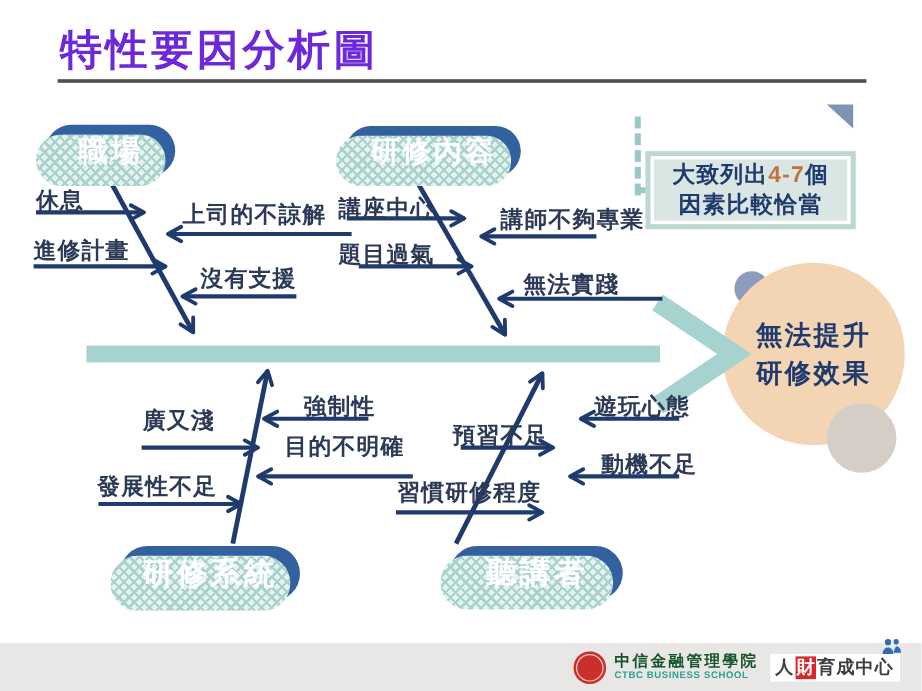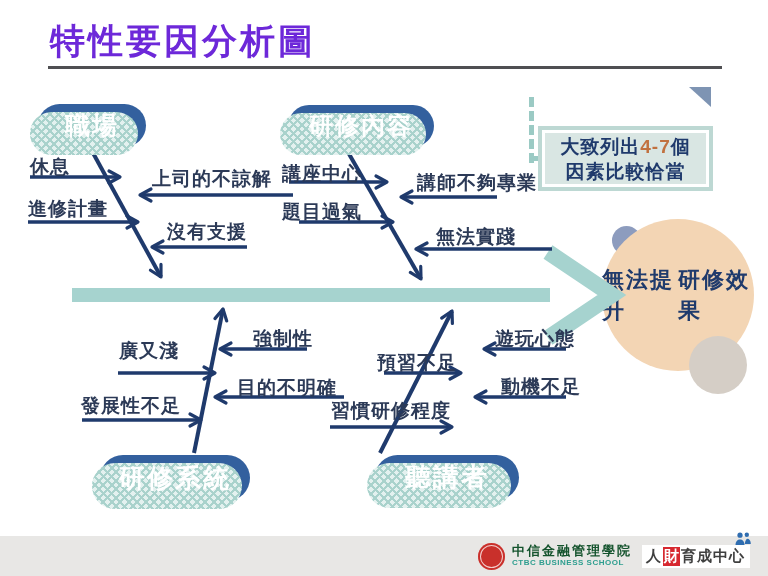--- a/index.html
+++ b/index.html
@@ -11,21 +11,21 @@
     position:absolute; left:50px; top:18px; font-size:35px; font-weight:bold;
     color:#6d28d9; letter-spacing:3px;
   }
   .title-rule {
     position:absolute; left:48px; top:66px; width:674px; height:3px; background:#4f4f52;
   }
   
   .circle { position:absolute; border-radius:50%; }
   .effect-circle {
     position:absolute; left:602px; top:219px; width:152px; height:152px; border-radius:50%;
-    background:#f3d5b4; display:flex; flex-direction:row; align-items:center; justify-content:center;
+    background:#f3d5b4; display:flex; flex-direction:column; align-items:center; justify-content:center;
     z-index:0;
   }
   .effect-circle .line {
     font-size:22px; font-weight:bold; color:#1f3a6c; line-height:31px; letter-spacing:2px;
   }
   .blue-dot  { left:612px; top:226px; width:29px;  height:29px; background:#8d9cbe; z-index:0; }
   .gray-dot  { left:689px; top:336px; width:58px;  height:58px; background:#d5cec6; z-index:1; }
   
   svg.lines { position:absolute; left:0; top:0; z-index:2; pointer-events:none; }
   
@@ -162,21 +162,21 @@
   <div class="cause" style="left:167px; top:219px;">沒有支援</div>
 
   <div class="cause" style="left:282px; top:161px;">講座中心</div>
   <div class="cause" style="left:282px; top:199px;">題目過氣</div>
   <div class="cause" style="left:417px; top:170px;">講師不夠專業</div>
   <div class="cause" style="left:436px; top:224px;">無法實踐</div>
 
   <div class="cause" style="left:119px; top:338px;">廣又淺</div>
   <div class="cause" style="left:81px;  top:393px;">發展性不足</div>
   <div class="cause" style="left:253px; top:326px;">強制性</div>
-  <div class="cause" style="left:237px; top:375px;">目的不明確</div>
+  <div class="cause" style="left:237px; top:359px;">目的不明確</div>
 
   <div class="cause" style="left:377px; top:350px;">預習不足</div>
   <div class="cause" style="left:331px; top:398px;">習慣研修程度</div>
   <div class="cause" style="left:495px; top:326px;">遊玩心態</div>
   <div class="cause" style="left:501px; top:374px;">動機不足</div>
 
   <div class="note-shadow-v"></div>
   <div class="note-shadow-h"></div>
   <div class="note-box">
     <div class="note-line"><span>大致列出</span><span class="hl">4-7</span><span>個</span></div>

